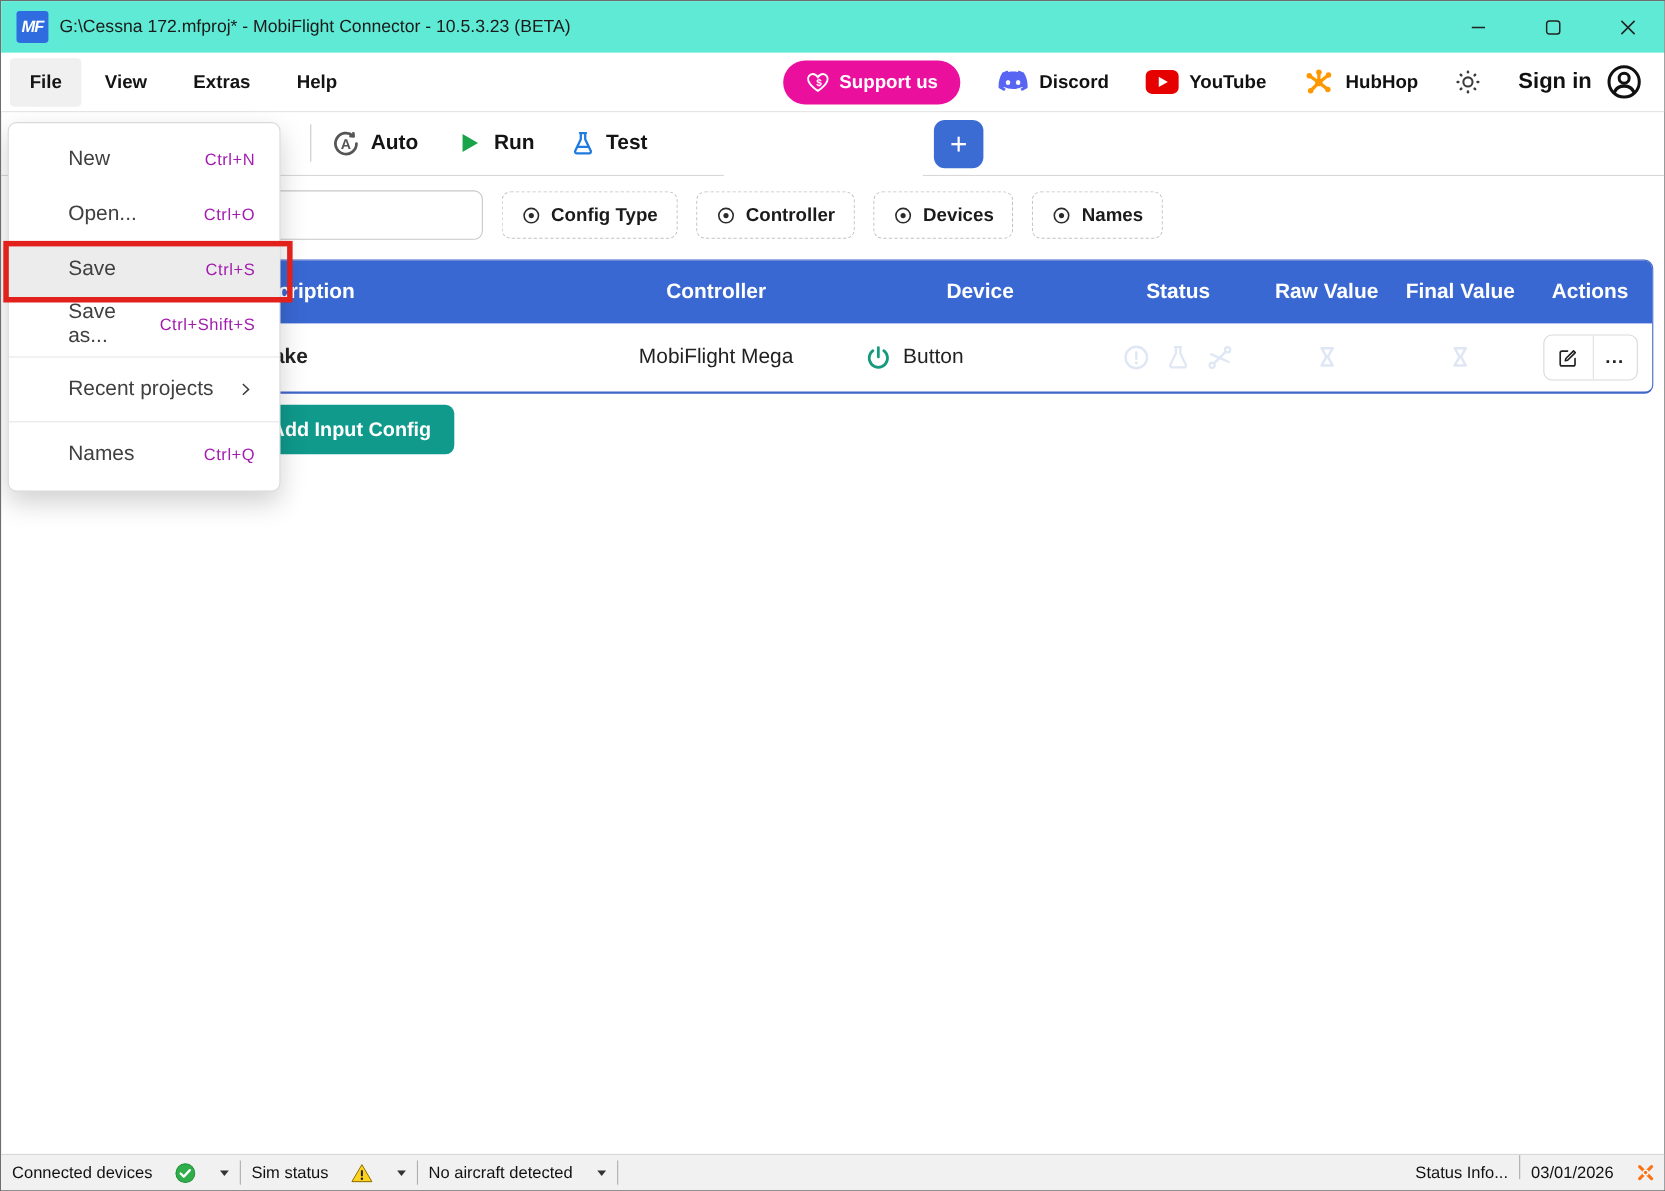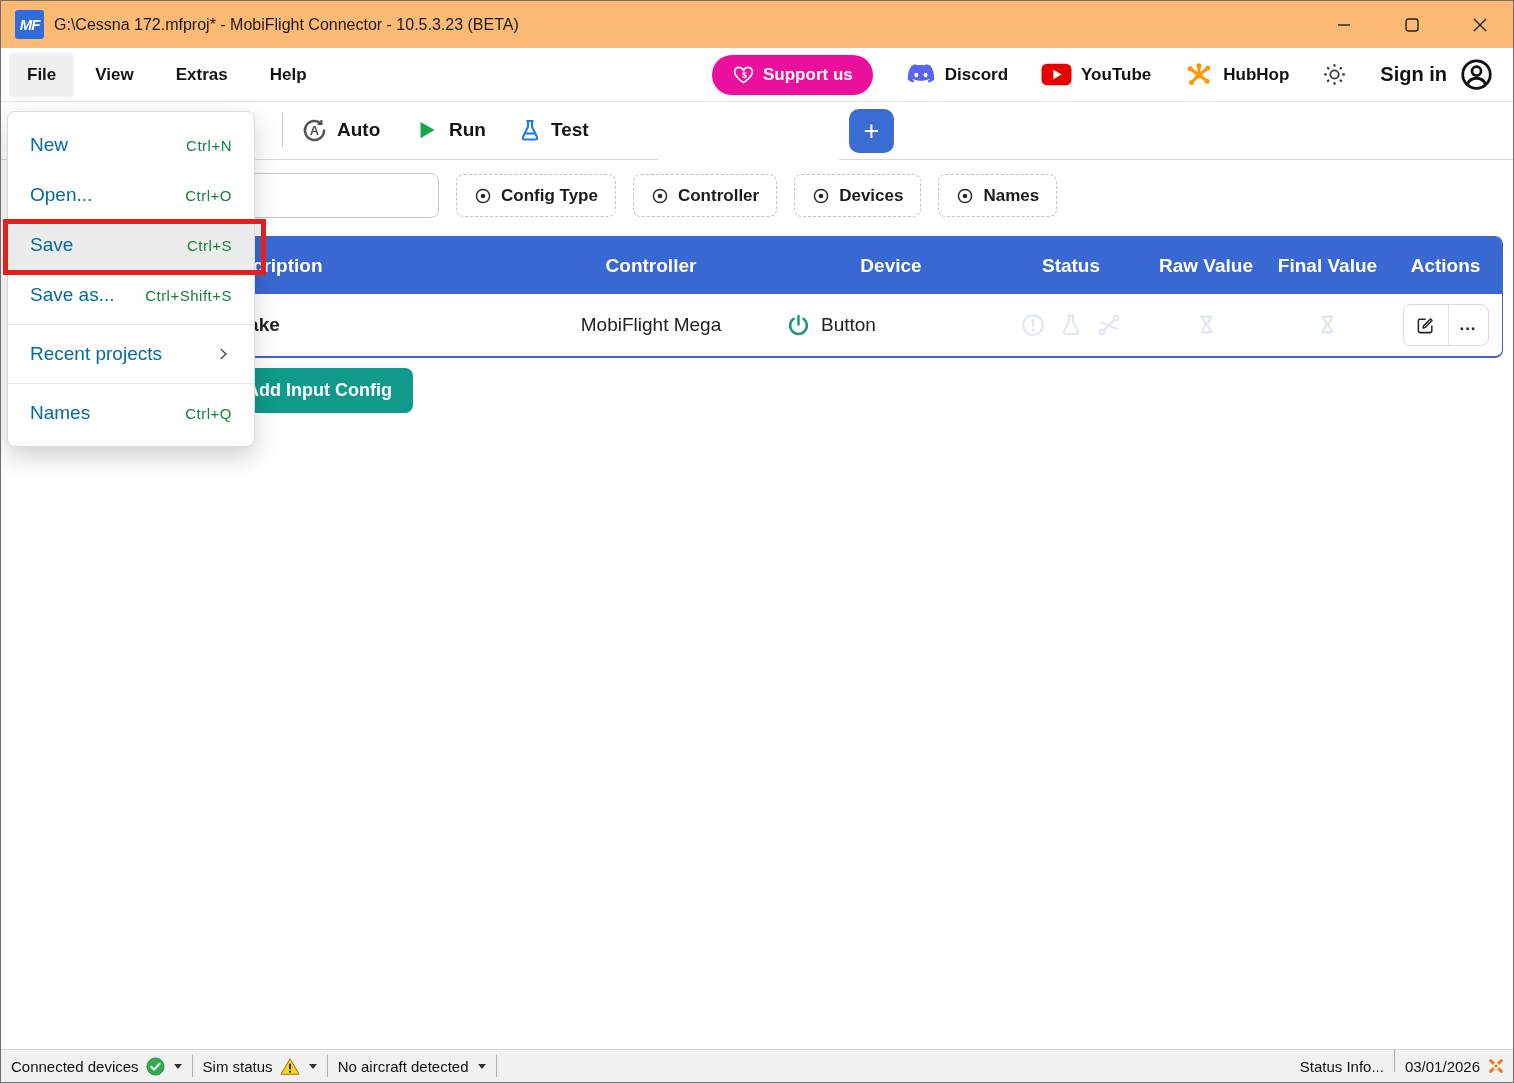--- a/index.html
+++ b/index.html
@@ -1,20 +1,20 @@
 <!DOCTYPE html>
 <html><head>
 <meta charset="utf-8">
 <style>
   * { margin:0; padding:0; box-sizing:border-box; }
   body { font-family:"Liberation Sans", sans-serif; background:#2a2a2a; }
   .window { position:relative; width:1514px; height:1083px; background:#fff; border:1px solid #6e6e6e; overflow:hidden; }
 
   
-  .titlebar { position:absolute; left:0; top:0; right:0; height:47px; background:#fdba74; display:flex; align-items:center; }
+  .titlebar { position:absolute; left:0; top:0; right:0; height:47px; background:#5eead4; display:flex; align-items:center; }
   .app-logo { position:absolute; left:14px; top:9px; width:29px; height:29px; background:#2e6ce0; border-radius:3px;
               color:#fff; font-style:italic; font-weight:bold; font-size:15px; display:flex; align-items:center; justify-content:center; letter-spacing:-1px;}
   .title-text { position:absolute; left:53px; top:0; line-height:47px; font-size:16px; color:#1a1a1a; white-space:nowrap; }
   .win-controls { position:absolute; right:10px; top:0; height:47px; display:flex; }
   .win-btn { width:46px; height:47px; display:flex; align-items:center; justify-content:center; margin-left:22px; }
 
   
   .menubar { position:absolute; left:0; top:47px; right:0; height:54px; background:#fff; border-bottom:1px solid #e4e4e4;
              display:flex; align-items:center; }
   .menu-item { font-size:17px; font-weight:600; color:#141414; padding:0 21px; height:44px; display:flex; align-items:center; border-radius:4px; }
@@ -64,32 +64,32 @@
   .action-btn + .action-btn { border-left:1px solid #e2e2e2; width:40px; font-weight:bold; font-size:17px; color:#222; letter-spacing:1px; }
 
   
   .add-input-btn { position:absolute; left:224px; top:367px; width:188px; height:45px; background:#0f9a8c; border:none;
                    border-radius:8px; color:#fff; font-size:18px; font-weight:bold; font-family:inherit; }
 
   
   .file-menu { position:absolute; left:6px; top:110px; width:248px; background:#fff; border:1px solid #dadada; border-radius:8px;
                box-shadow:0 10px 24px rgba(0,0,0,.18); padding:8px 0; z-index:50; }
   .fm-item { height:50px; display:flex; align-items:center; justify-content:space-between; padding:0 22px; }
-  .fm-item .lbl { font-size:19px; color:#0369a1; }
-  .fm-item .sc { font-size:15px; color:#15803d; letter-spacing:0.5px; }
+  .fm-item .lbl { font-size:19px; color:#404040;margin-left:32px; }
+  .fm-item .sc { font-size:15px; color:#a21caf; letter-spacing:0.5px; }
   .fm-item.highlight { background:#ececec;text-align:right; }
   .fm-divider { height:1px; background:#e6e6e6; margin:4px 0; }
 
   
   .red-box { position:absolute; left:2px; top:218px; width:263px; height:56px; border:5px solid #e2211c; z-index:60; }
 
   
   .statusbar { position:absolute; left:0; right:0; bottom:0; height:33px; background:#f1f1f1; border-top:1px solid #d7d7d7;
                display:flex; align-items:center; font-size:15px; color:#111; }
-  .sb-item { display:flex; align-items:center; gap:7px; padding:0 10px; height:100%; }
+  .sb-item { display:flex; align-items:center; gap:20px; padding:0 10px; height:100%; }
   .sb-divider { width:1px; height:22px; background:#aeaeae; }
   .caret { width:0; height:0; border-left:4.5px solid transparent; border-right:4.5px solid transparent; border-top:5px solid #333; margin-left:2px; }
   .sb-right { margin-left:auto; display:flex; align-items:flex-start; height:100%; }
   svg { display:block; }
 </style>
 </head>
 <body>
 
 <div class="window">
 

